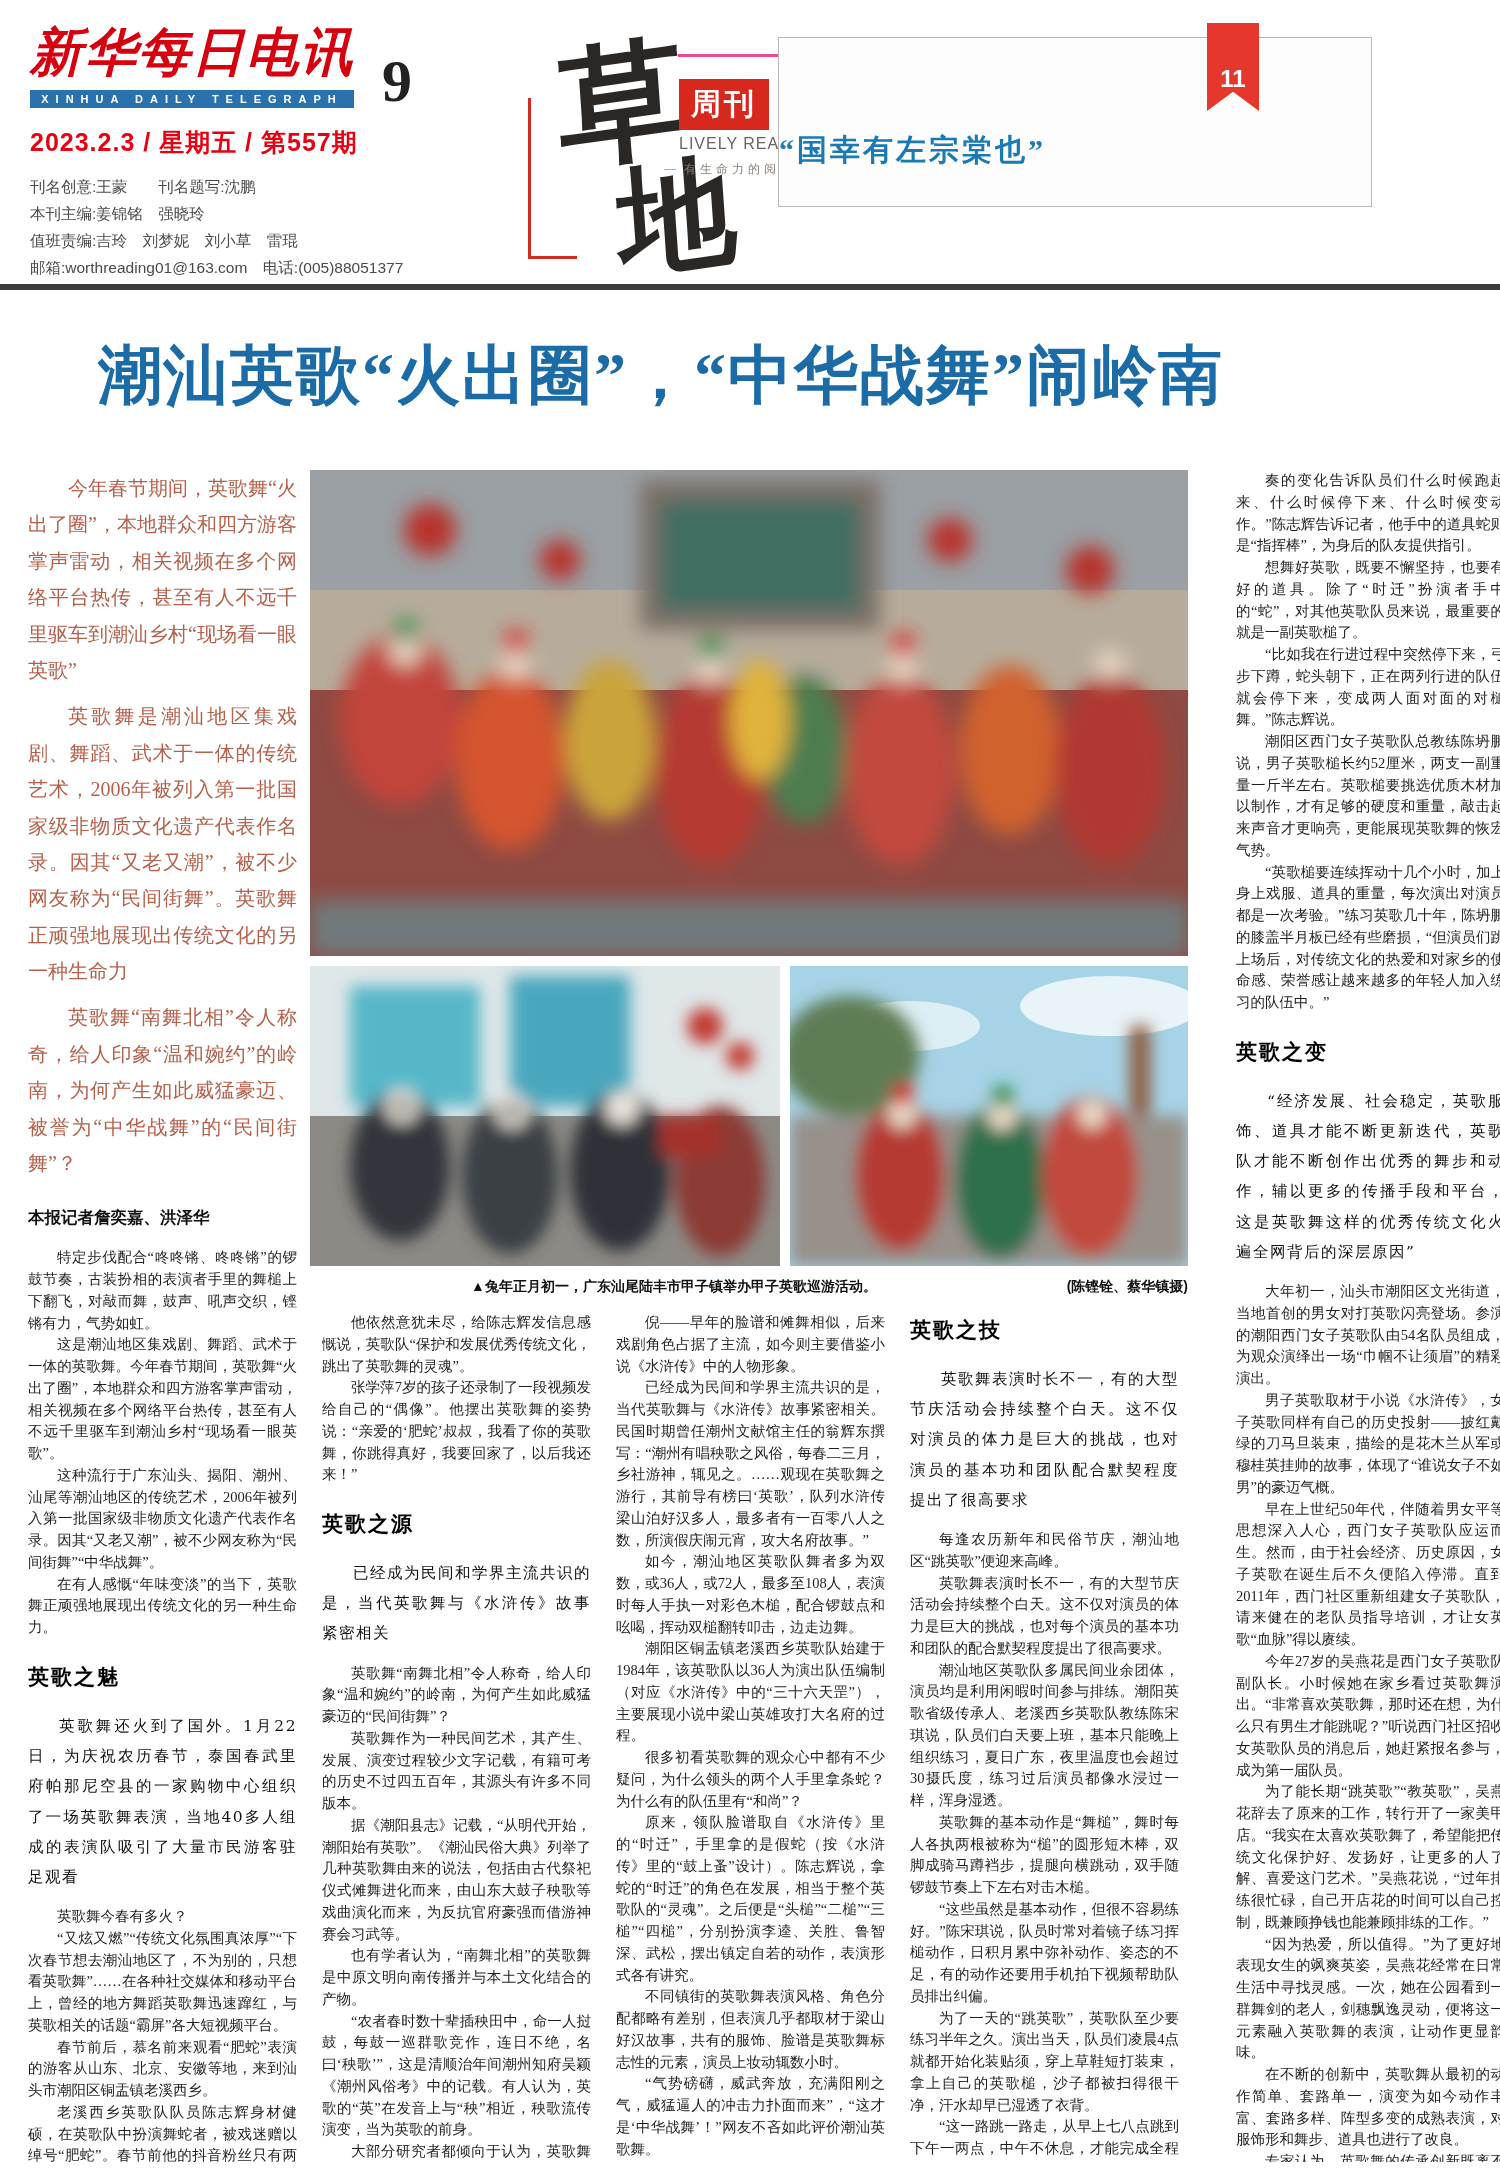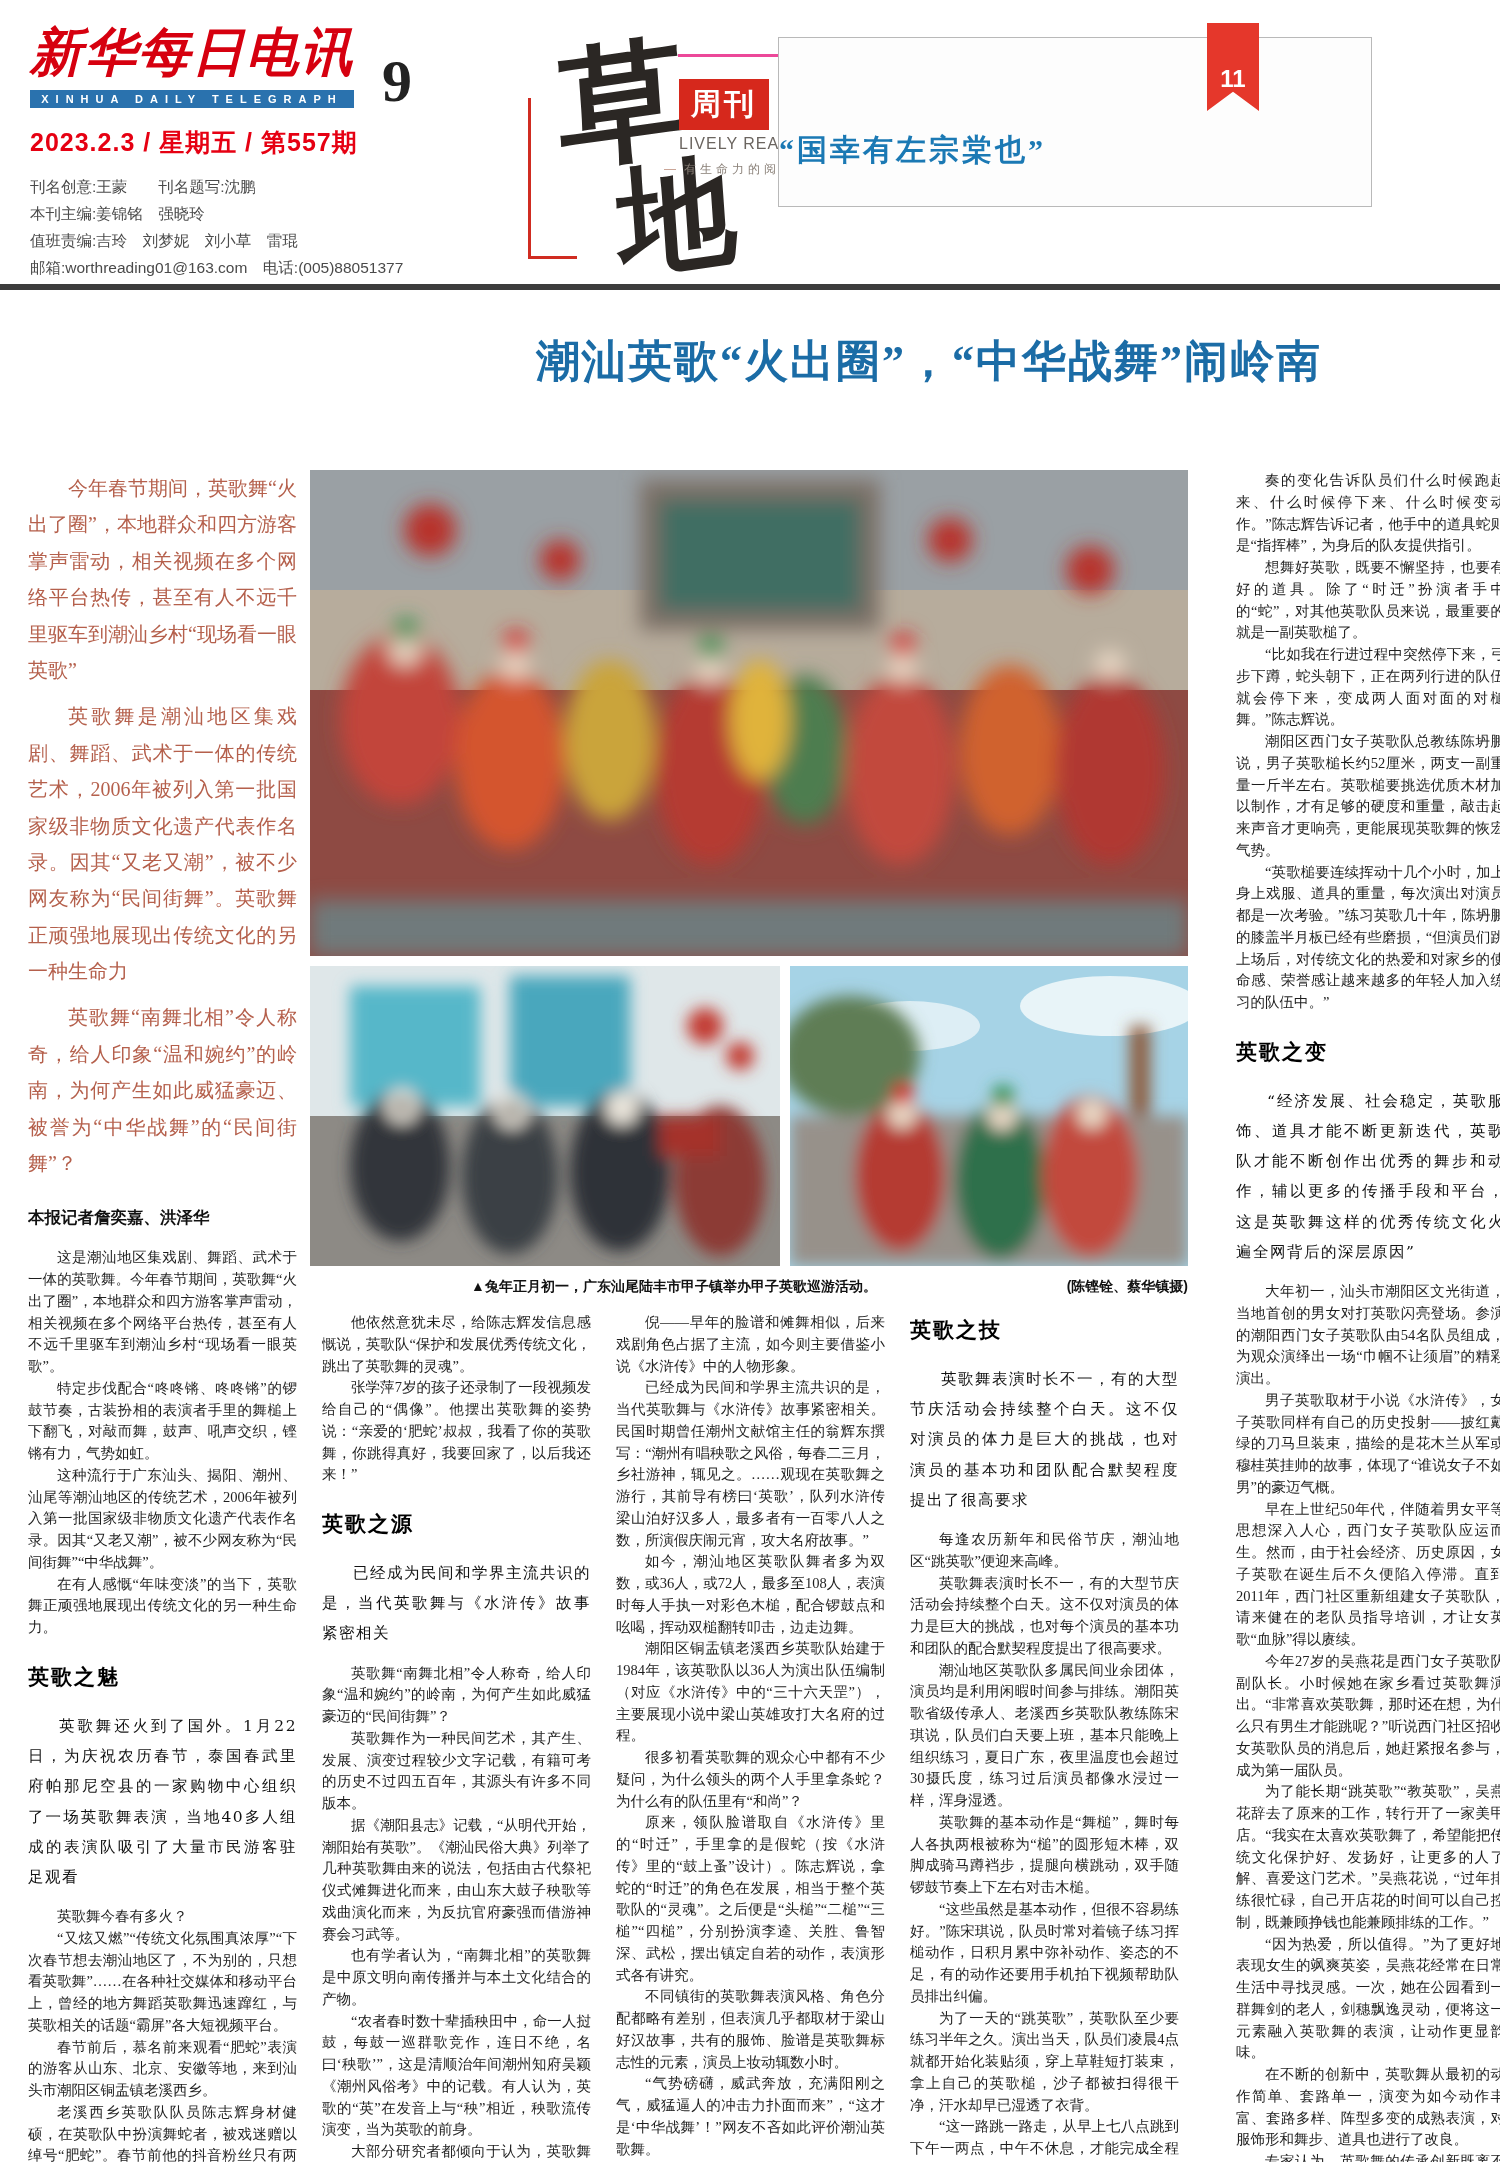--- a/index.html
+++ b/index.html
@@ -26,22 +26,22 @@
   .wk-cn::before,.wk-cn::after{content:"—";color:#c49a8a;margin:0 4px;}
   
   .promo{position:absolute;left:778px;top:37px;width:592px;height:168px;border:1px solid #b9b9b9;background:#fdfdfd;}
   .promo-quote{position:absolute;left:0;right:0;top:92px;color:#1b79b4;font-size:30px;font-weight:bold;font-family:"Liberation Serif",serif;letter-spacing:3px;}
   .bookmark{position:absolute;left:428px;top:-15px;width:52px;height:88px;background:#e5372b;color:#fff;
             text-align:center;font-size:24px;font-weight:bold;line-height:110px;
             clip-path:polygon(0 0,100% 0,100% 100%,50% 78%,0 100%);}
   .bookmark span{display:inline-block;line-height:normal;margin-top:42px;}
   .top-rule{position:absolute;left:0;top:284px;width:1500px;height:6px;background:#3c3c3c;}
   
-  .headline{position:absolute;left:0;top:332px;width:1322px;text-align:right;color:#1b6ca6;
-            font-family:"Liberation Serif",serif;font-weight:bold;font-size:44px;letter-spacing:2px;white-space:nowrap;}
+  .headline{position:absolute;left:0;top:332px;width:1322px;text-align:center;color:#1b6ca6;
+            font-family:"Liberation Serif",serif;font-weight:bold;font-size:64px;letter-spacing:2px;white-space:nowrap;}
   
   .col{position:absolute;overflow:hidden;text-align:justify;}
   .colA{left:28px;top:470px;width:269px;height:1692px;}
   .colB{left:322px;top:1312px;width:269px;height:848px;}
   .colC{left:616px;top:1312px;width:269px;height:848px;}
   .colD{left:910px;top:1312px;width:269px;height:848px;}
   .colE{left:1204px;top:470px;width:269px;height:1692px;margin-left:32px;}
   .intro-p{color:#b5604c;font-size:20px;line-height:1.82;text-indent:2em;margin:0 0 10px 0;font-family:"Liberation Serif",serif;}
   .byline{font-weight:bold;font-size:16.5px;color:#111;margin:26px 0 18px 0;}
   .p{font-size:14.5px;line-height:1.5;color:#1e1e1e;text-indent:2em;margin:0;font-family:"Liberation Serif",serif;}
@@ -197,22 +197,22 @@
   </div>
 
   <div class="col colA">
     <div>
         <p class="intro-p">今年春节期间，英歌舞“火出了圈”，本地群众和四方游客掌声雷动，相关视频在多个网络平台热传，甚至有人不远千里驱车到潮汕乡村“现场看一眼英歌”</p>
         <p class="intro-p">英歌舞是潮汕地区集戏剧、舞蹈、武术于一体的传统艺术，2006年被列入第一批国家级非物质文化遗产代表作名录。因其“又老又潮”，被不少网友称为“民间街舞”。英歌舞正顽强地展现出传统文化的另一种生命力</p>
         <p class="intro-p">英歌舞“南舞北相”令人称奇，给人印象“温和婉约”的岭南，为何产生如此威猛豪迈、被誉为“中华战舞”的“民间街舞”？</p>
       </div>
     <div class="byline">本报记者詹奕嘉、洪泽华</div>
     <div>
+        <p class="p">特定步伐配合“咚咚锵、咚咚锵”的锣鼓节奏，古装扮相的表演者手里的舞槌上下翻飞，对敲而舞，鼓声、吼声交织，铿锵有力，气势如虹。</p>
         <p class="p">这是潮汕地区集戏剧、舞蹈、武术于一体的英歌舞。今年春节期间，英歌舞“火出了圈”，本地群众和四方游客掌声雷动，相关视频在多个网络平台热传，甚至有人不远千里驱车到潮汕乡村“现场看一眼英歌”。</p>
-        <p class="p">特定步伐配合“咚咚锵、咚咚锵”的锣鼓节奏，古装扮相的表演者手里的舞槌上下翻飞，对敲而舞，鼓声、吼声交织，铿锵有力，气势如虹。</p>
         <p class="p">这种流行于广东汕头、揭阳、潮州、汕尾等潮汕地区的传统艺术，2006年被列入第一批国家级非物质文化遗产代表作名录。因其“又老又潮”，被不少网友称为“民间街舞”“中华战舞”。</p>
         <p class="p">在有人感慨“年味变淡”的当下，英歌舞正顽强地展现出传统文化的另一种生命力。</p>
       </div>
     <div class="sec-head">英歌之魅</div>
     <p class="abstract">英歌舞还火到了国外。1月22日，为庆祝农历春节，泰国春武里府帕那尼空县的一家购物中心组织了一场英歌舞表演，当地40多人组成的表演队吸引了大量市民游客驻足观看</p>
     <div>
         <p class="p">英歌舞今春有多火？</p>
         <p class="p">“又炫又燃”“传统文化氛围真浓厚”“下次春节想去潮汕地区了，不为别的，只想看英歌舞”……在各种社交媒体和移动平台上，曾经的地方舞蹈英歌舞迅速蹿红，与英歌相关的话题“霸屏”各大短视频平台。</p>
         <p class="p">春节前后，慕名前来观看“肥蛇”表演的游客从山东、北京、安徽等地，来到汕头市潮阳区铜盂镇老溪西乡。</p>
         <p class="p">老溪西乡英歌队队员陈志辉身材健硕，在英歌队中扮演舞蛇者，被戏迷赠以绰号“肥蛇”。春节前他的抖音粉丝只有两三千人，过完年粉丝数量激增了将近十万。</p>

